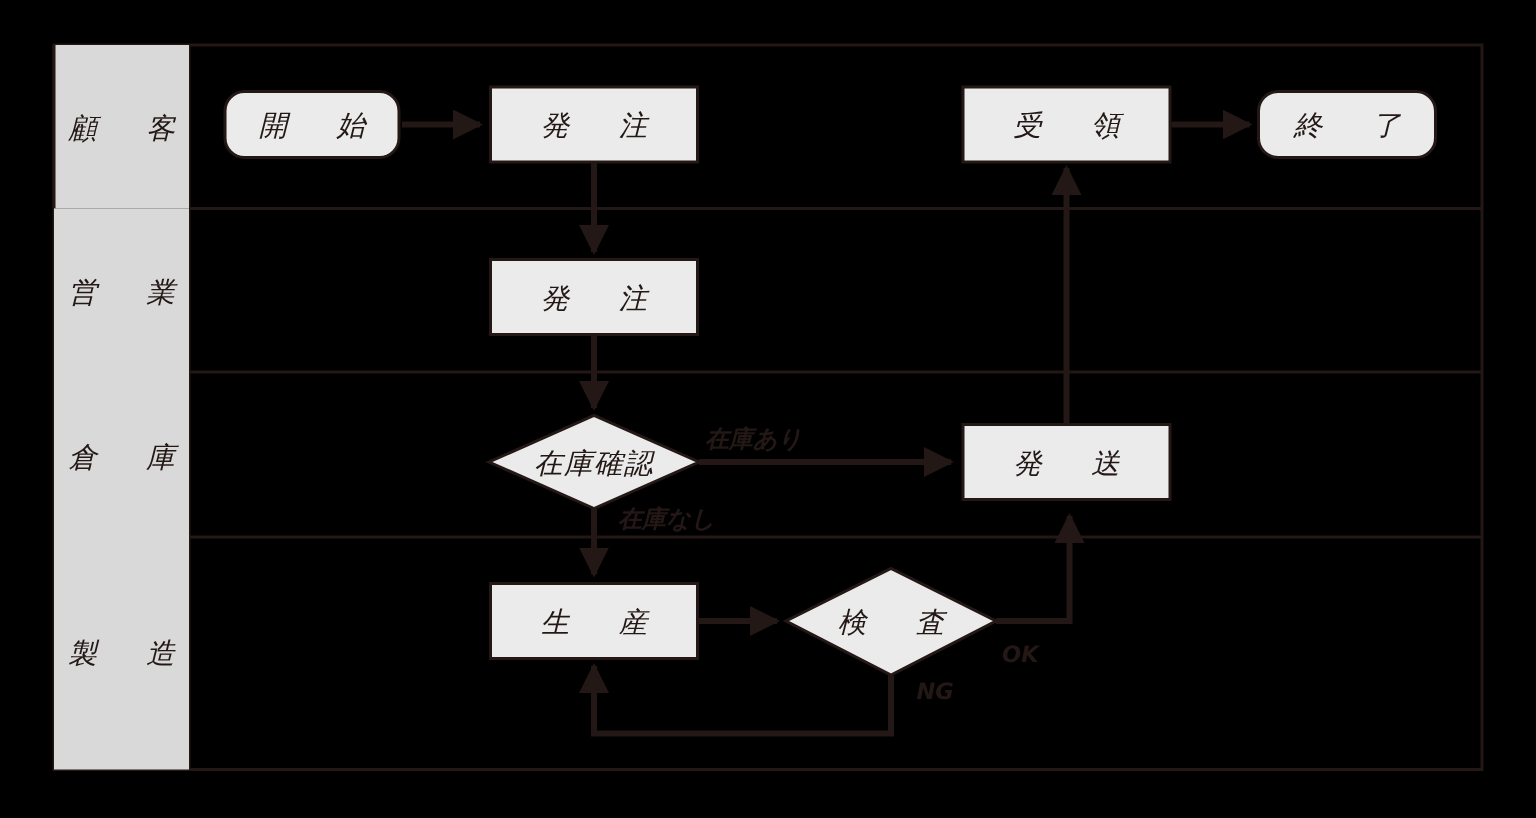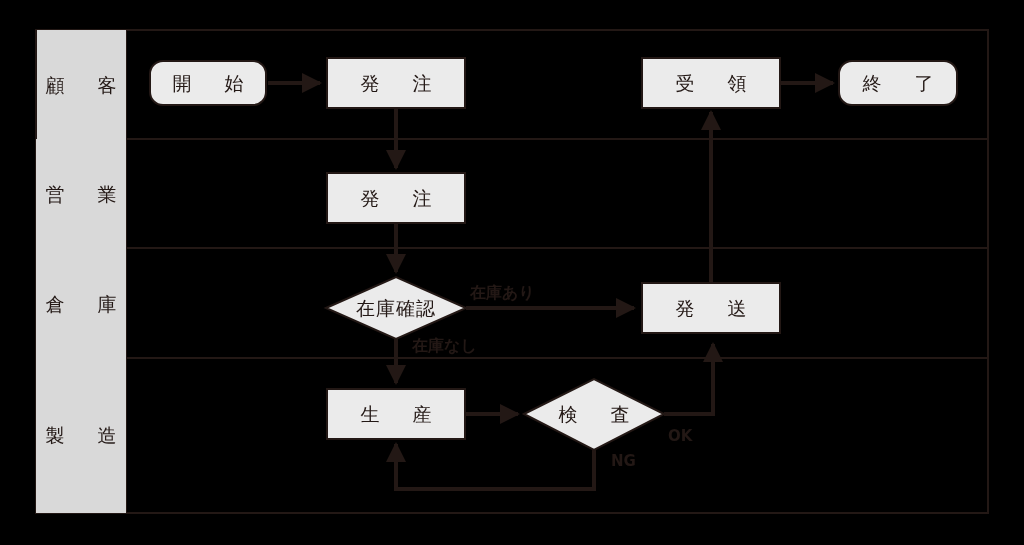--- a/index.html
+++ b/index.html
@@ -1,18 +1,18 @@
 <!DOCTYPE html>
 <html><head>
 <meta charset="utf-8">
 <style>
   html,body{margin:0;padding:0;background:#000;}
   body{width:1024px;height:545px;overflow:hidden;
        font-family:"DejaVu Sans","Liberation Sans",sans-serif;}
-  #stage{position:relative;width:992px;height:545px;background:#000;}
+  #stage{position:relative;width:992px;height:545px;background:#000;font-style:italic;}
   svg#diagram{position:absolute;left:0;top:0;width:1024px;height:545px;display:block;}
 
   .lane-fill{fill:#d9d9d9;}
   .frame-line{stroke:#231815;stroke-width:2;fill:none;}
   .lane-div{stroke:#231815;stroke-width:2;}
   .lane-label{fill:#231815;font-size:19px;letter-spacing:7px;
               font-family:"DejaVu Sans","Liberation Sans",sans-serif;}
   .node-box{fill:#ebebeb;stroke:#231815;stroke-width:2;}
   .node-term{fill:#ebebeb;stroke:#231815;stroke-width:2;}
   .node-diamond{fill:#ebebeb;stroke:#231815;stroke-width:2;}

